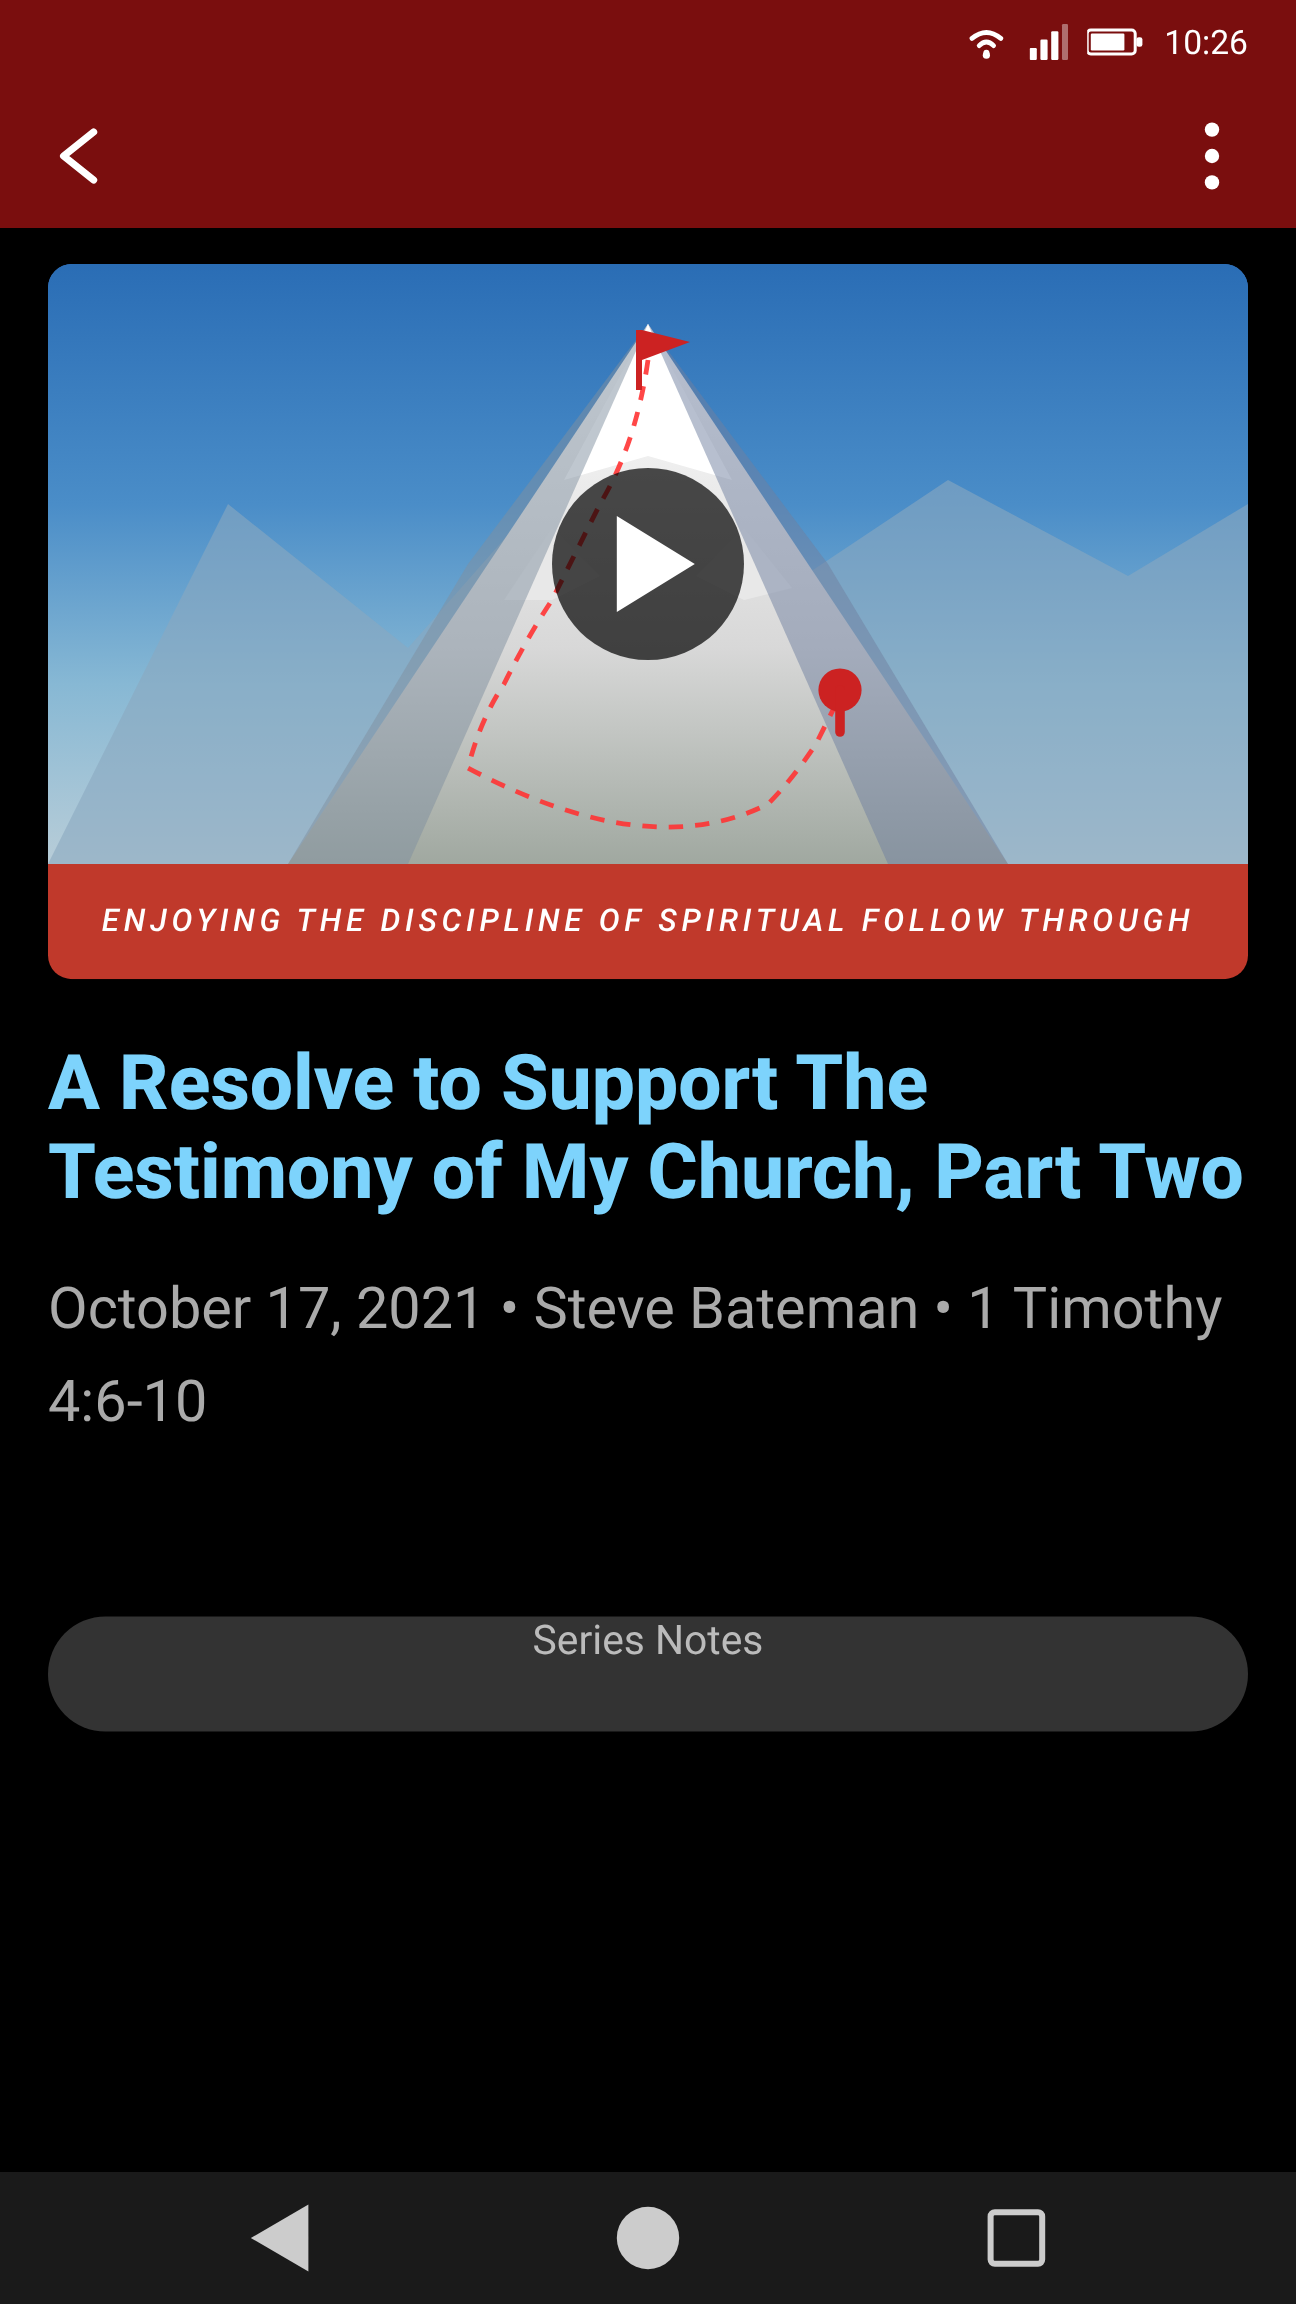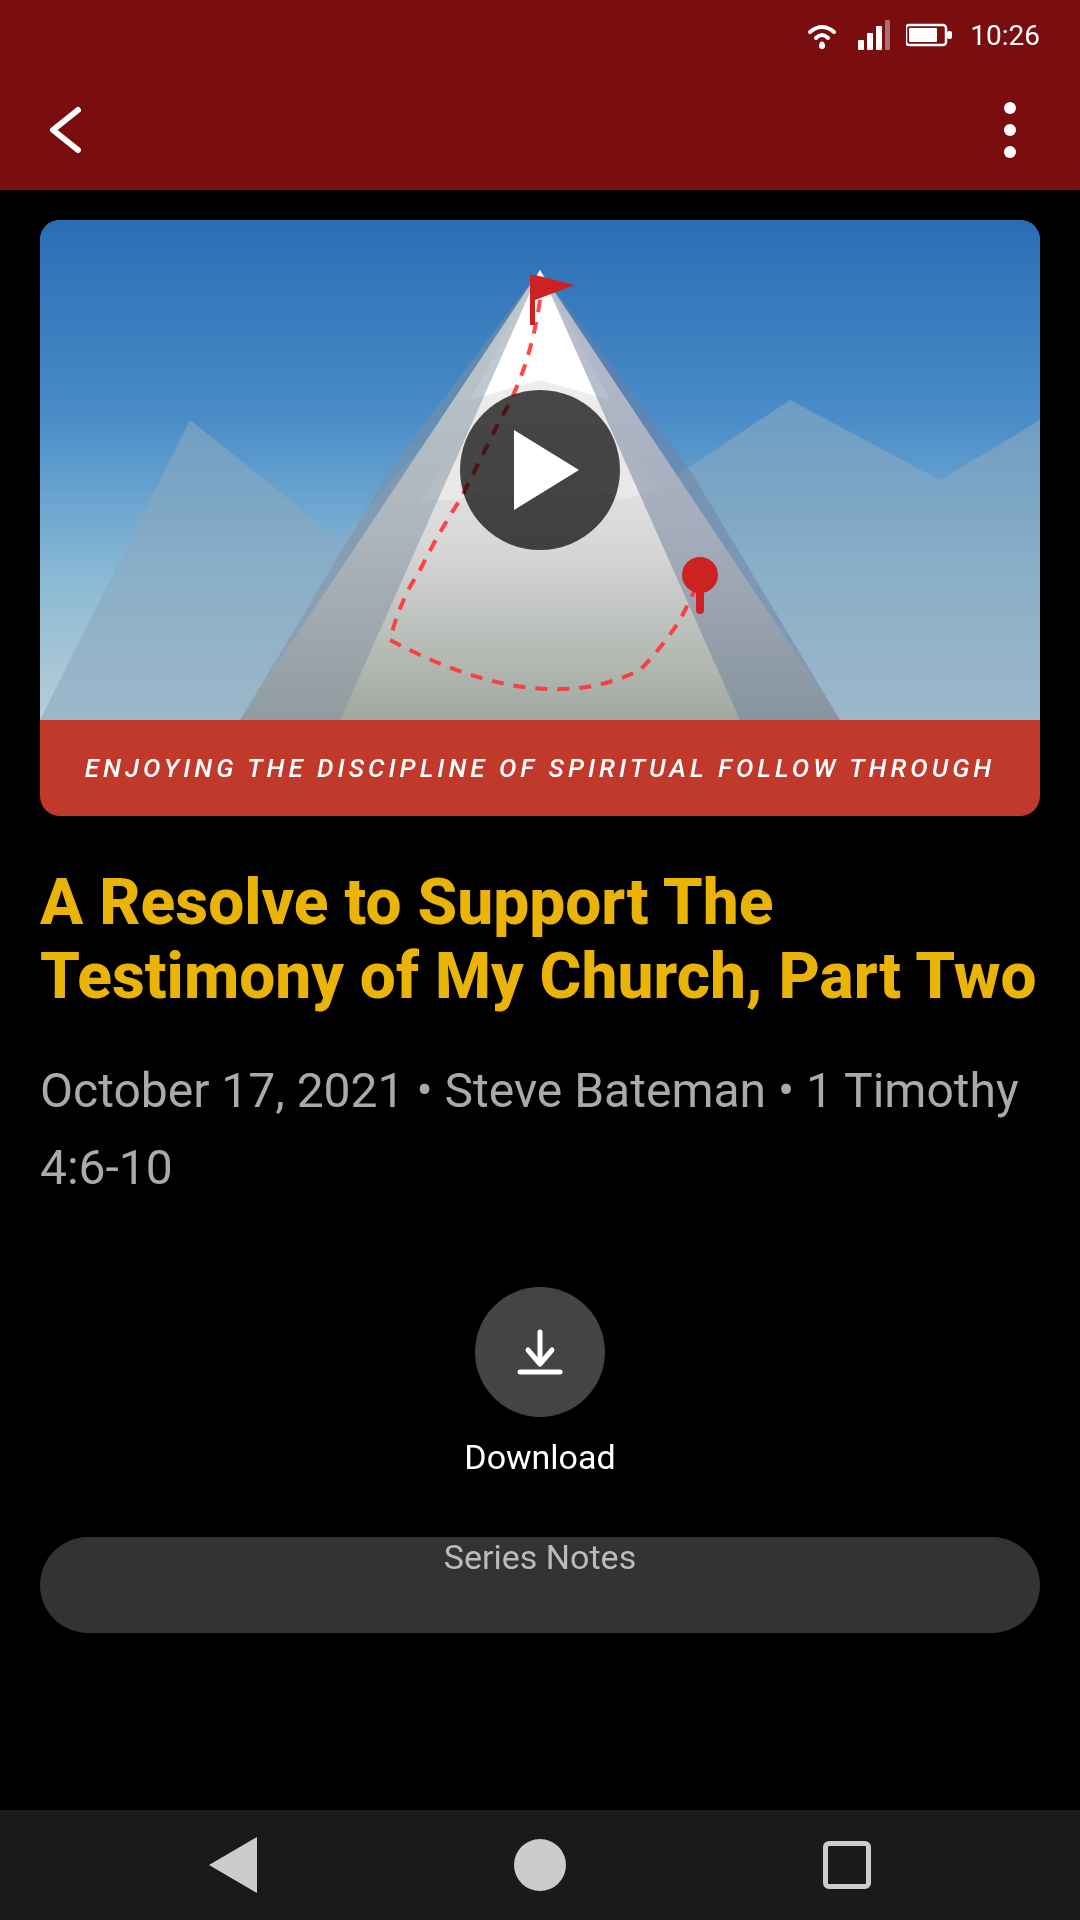--- a/index.html
+++ b/index.html
@@ -109,21 +109,21 @@
       text-transform: uppercase;
     }
 
     
     .sermon-info {
       padding: 50px 40px 30px;
     }
     .sermon-title {
       font-size: 64px;
       font-weight: 800;
-      color: #eab308;
+      color: #7dd3fc;
       line-height: 1.15;
       margin-bottom: 40px;
     }
     .sermon-meta {
       font-size: 48px;
       color: #aaa;
       line-height: 1.6;
     }
 
     
@@ -310,30 +310,20 @@
   <div class="sermon-subtitle">Enjoying the Discipline of Spiritual Follow Through</div>
 </div>
 
 <div class="sermon-info">
   <div class="sermon-title">A Resolve to Support The Testimony of My Church, Part Two</div>
   <div class="sermon-meta">October 17, 2021 • Steve Bateman • 1 Timothy 4:6-10</div>
 </div>
 
 <div class="action-buttons">
 
-  <div class="action-btn">
-    <div class="action-icon-circle">
-      <svg width="60" height="60" viewBox="0 0 60 60" fill="none">
-        <path d="M30 10 L30 40" stroke="#fff" stroke-width="5" stroke-linecap="round"></path>
-        <path d="M18 28 L30 42 L42 28" stroke="#fff" stroke-width="5" stroke-linecap="round" stroke-linejoin="round"></path>
-        <path d="M10 50 L50 50" stroke="#fff" stroke-width="5" stroke-linecap="round"></path>
-      </svg>
-    </div>
-    <span class="action-label">Download</span>
-  </div>
 
 
 </div>
 
 <div class="bottom-partial-btn">
   <span style="font-size:34px; color:#bbb;">Series Notes</span>
 </div>
 
 <div class="bottom-nav">
   <div class="nav-btn">

